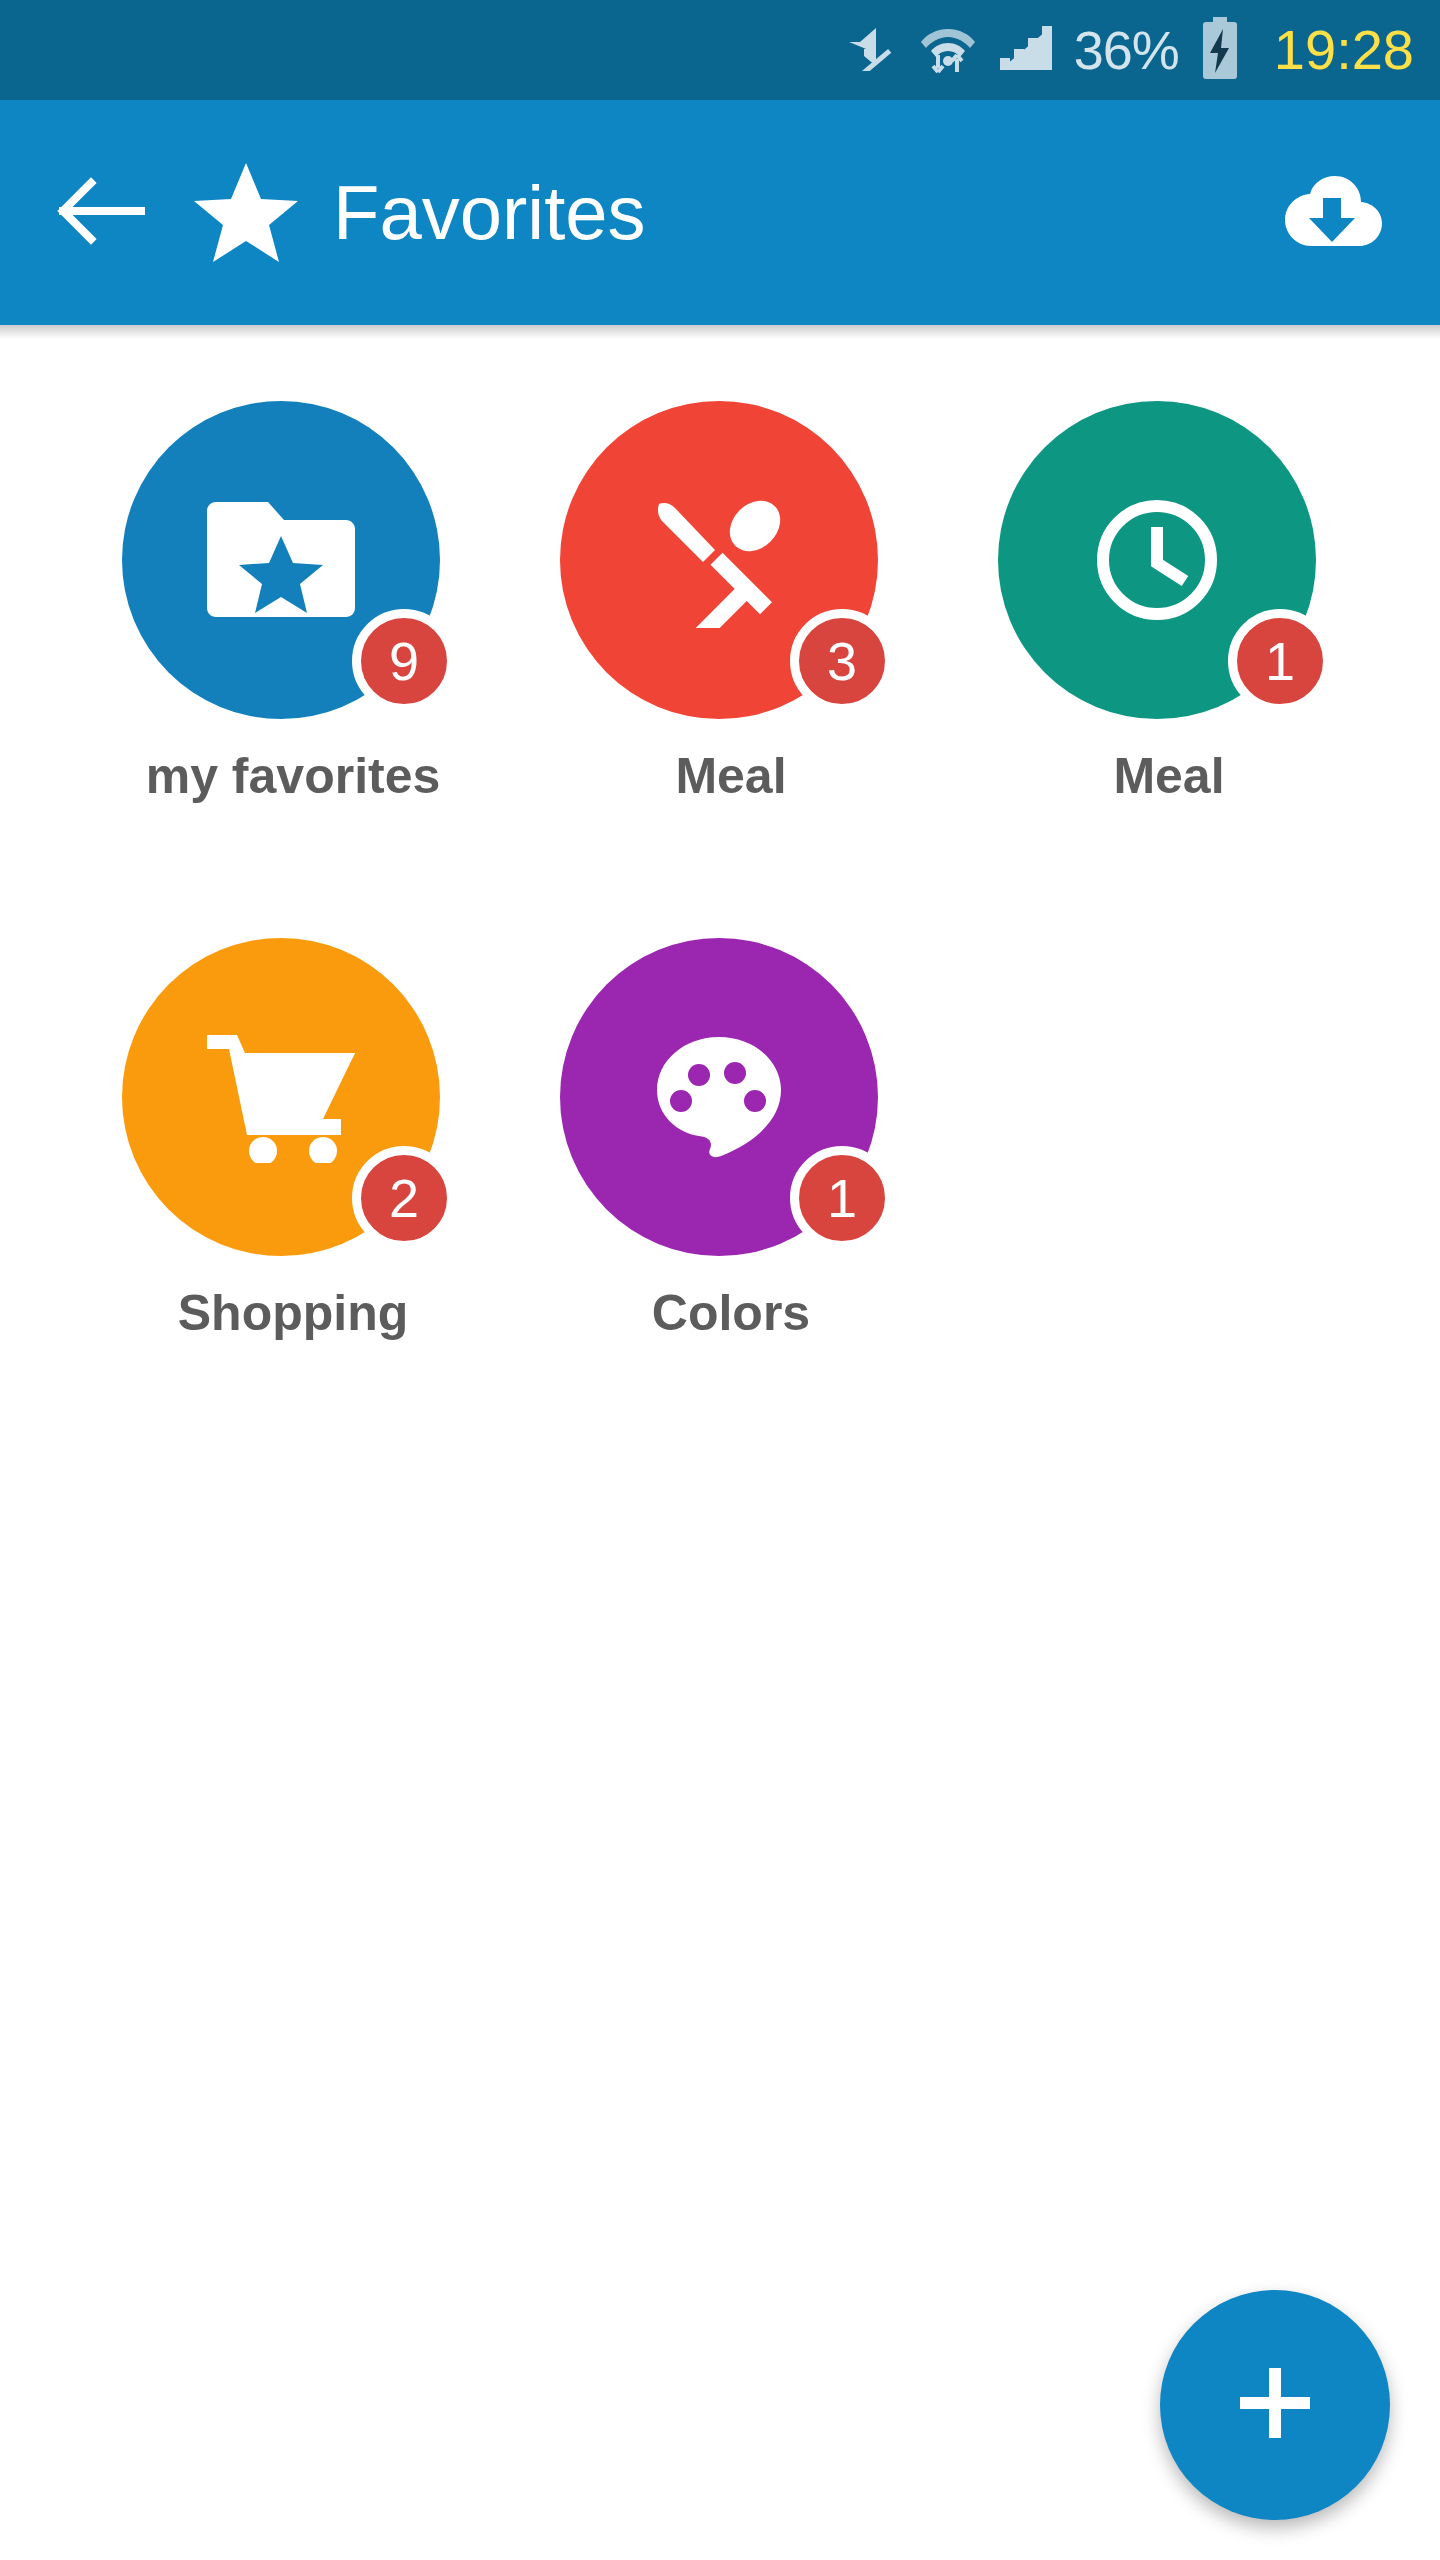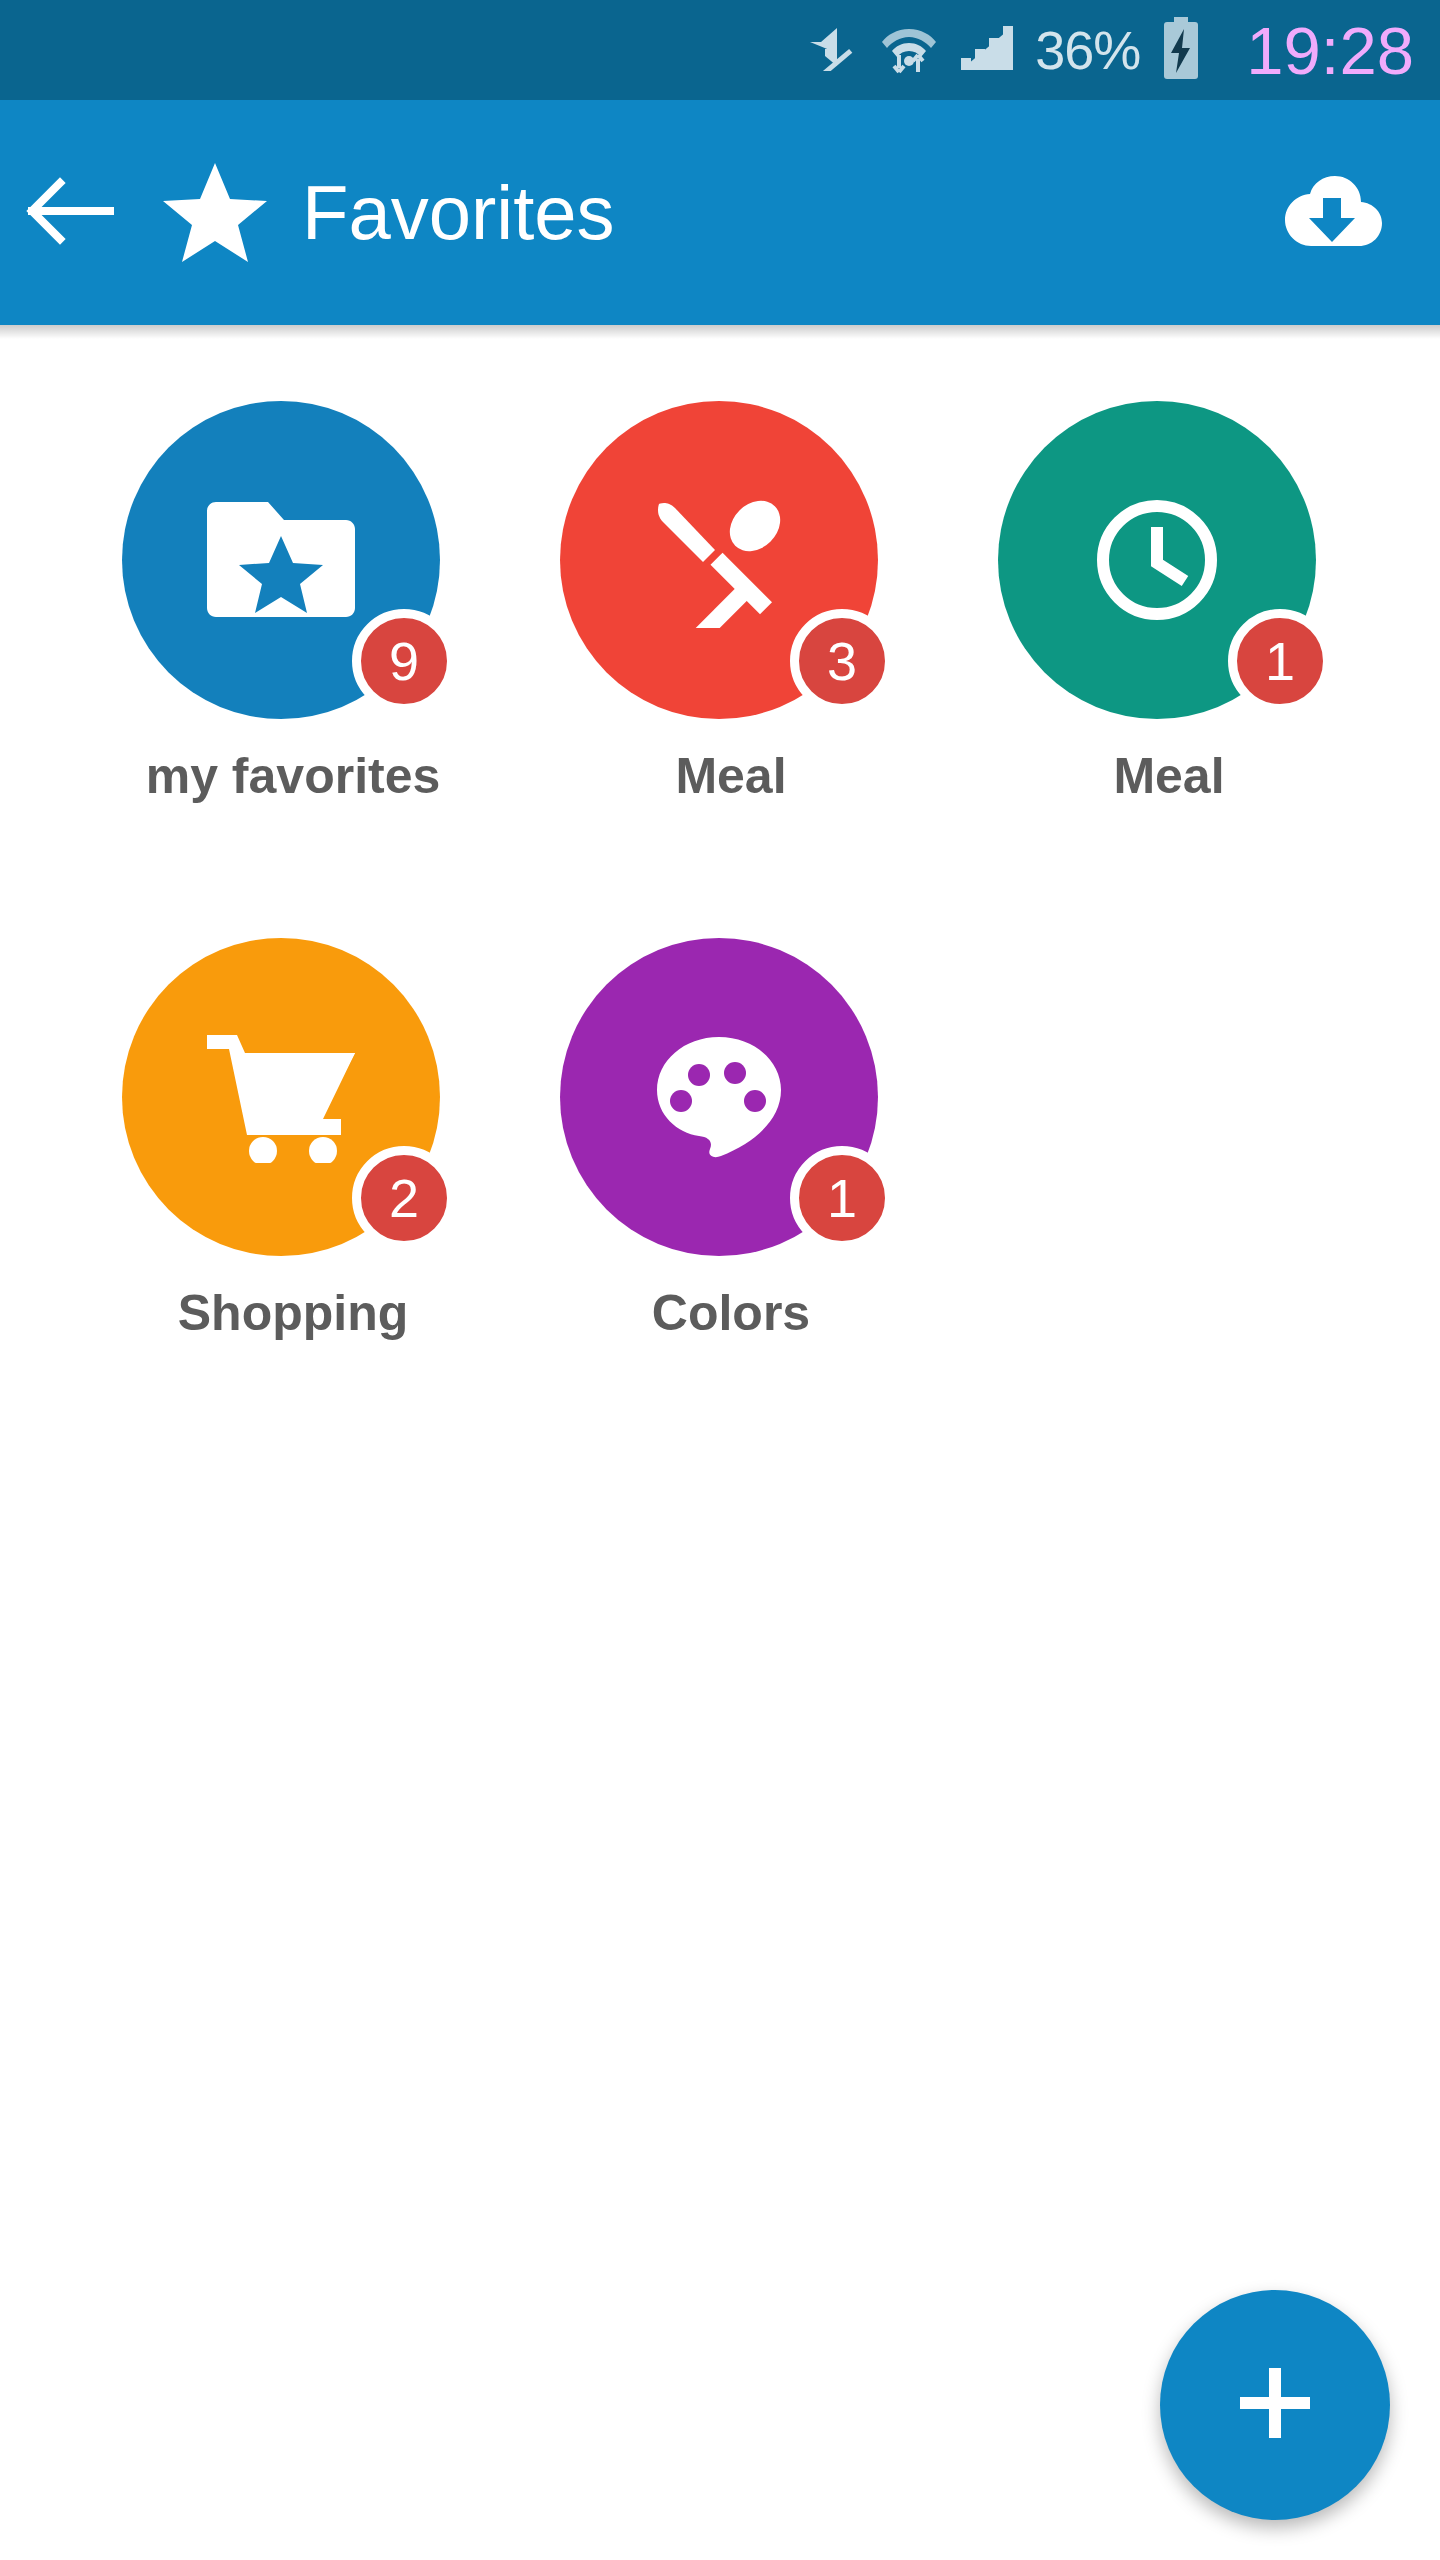--- a/index.html
+++ b/index.html
@@ -36,40 +36,40 @@
   .sb-icon { display: block; }
   .sb-text {
     color: #D3E4EC;
     font-size: 54px;
     font-weight: 400;
     letter-spacing: -1px;
     line-height: 1;
     white-space: nowrap;
   }
   .sb-clock {
-    color: #f0abfc;
-    font-size: 67px;
+    color: #fde047;
+    font-size: 56px;
     font-weight: 400;
     letter-spacing: 0px;
     line-height: 1;
     white-space: nowrap;
-    margin-left: 24px;
+    margin-left: 13px;
   }
 
   
   .app-bar {
     position: absolute;
     top: 100px; left: 0;
     width: 1440px;
     height: 225px;
     background: #0E86C4;
     display: flex;
     align-items: center;
     box-sizing: border-box;
-    padding: 0 44px 0 24px;
+    padding: 0 44px 0 55px;
     z-index: 5;
   }
   .app-bar-shadow {
     position: absolute;
     top: 325px; left: 0;
     width: 1440px;
     height: 14px;
     background: linear-gradient(to bottom, rgba(0,0,0,0.20), rgba(0,0,0,0.0));
     z-index: 4;
   }

